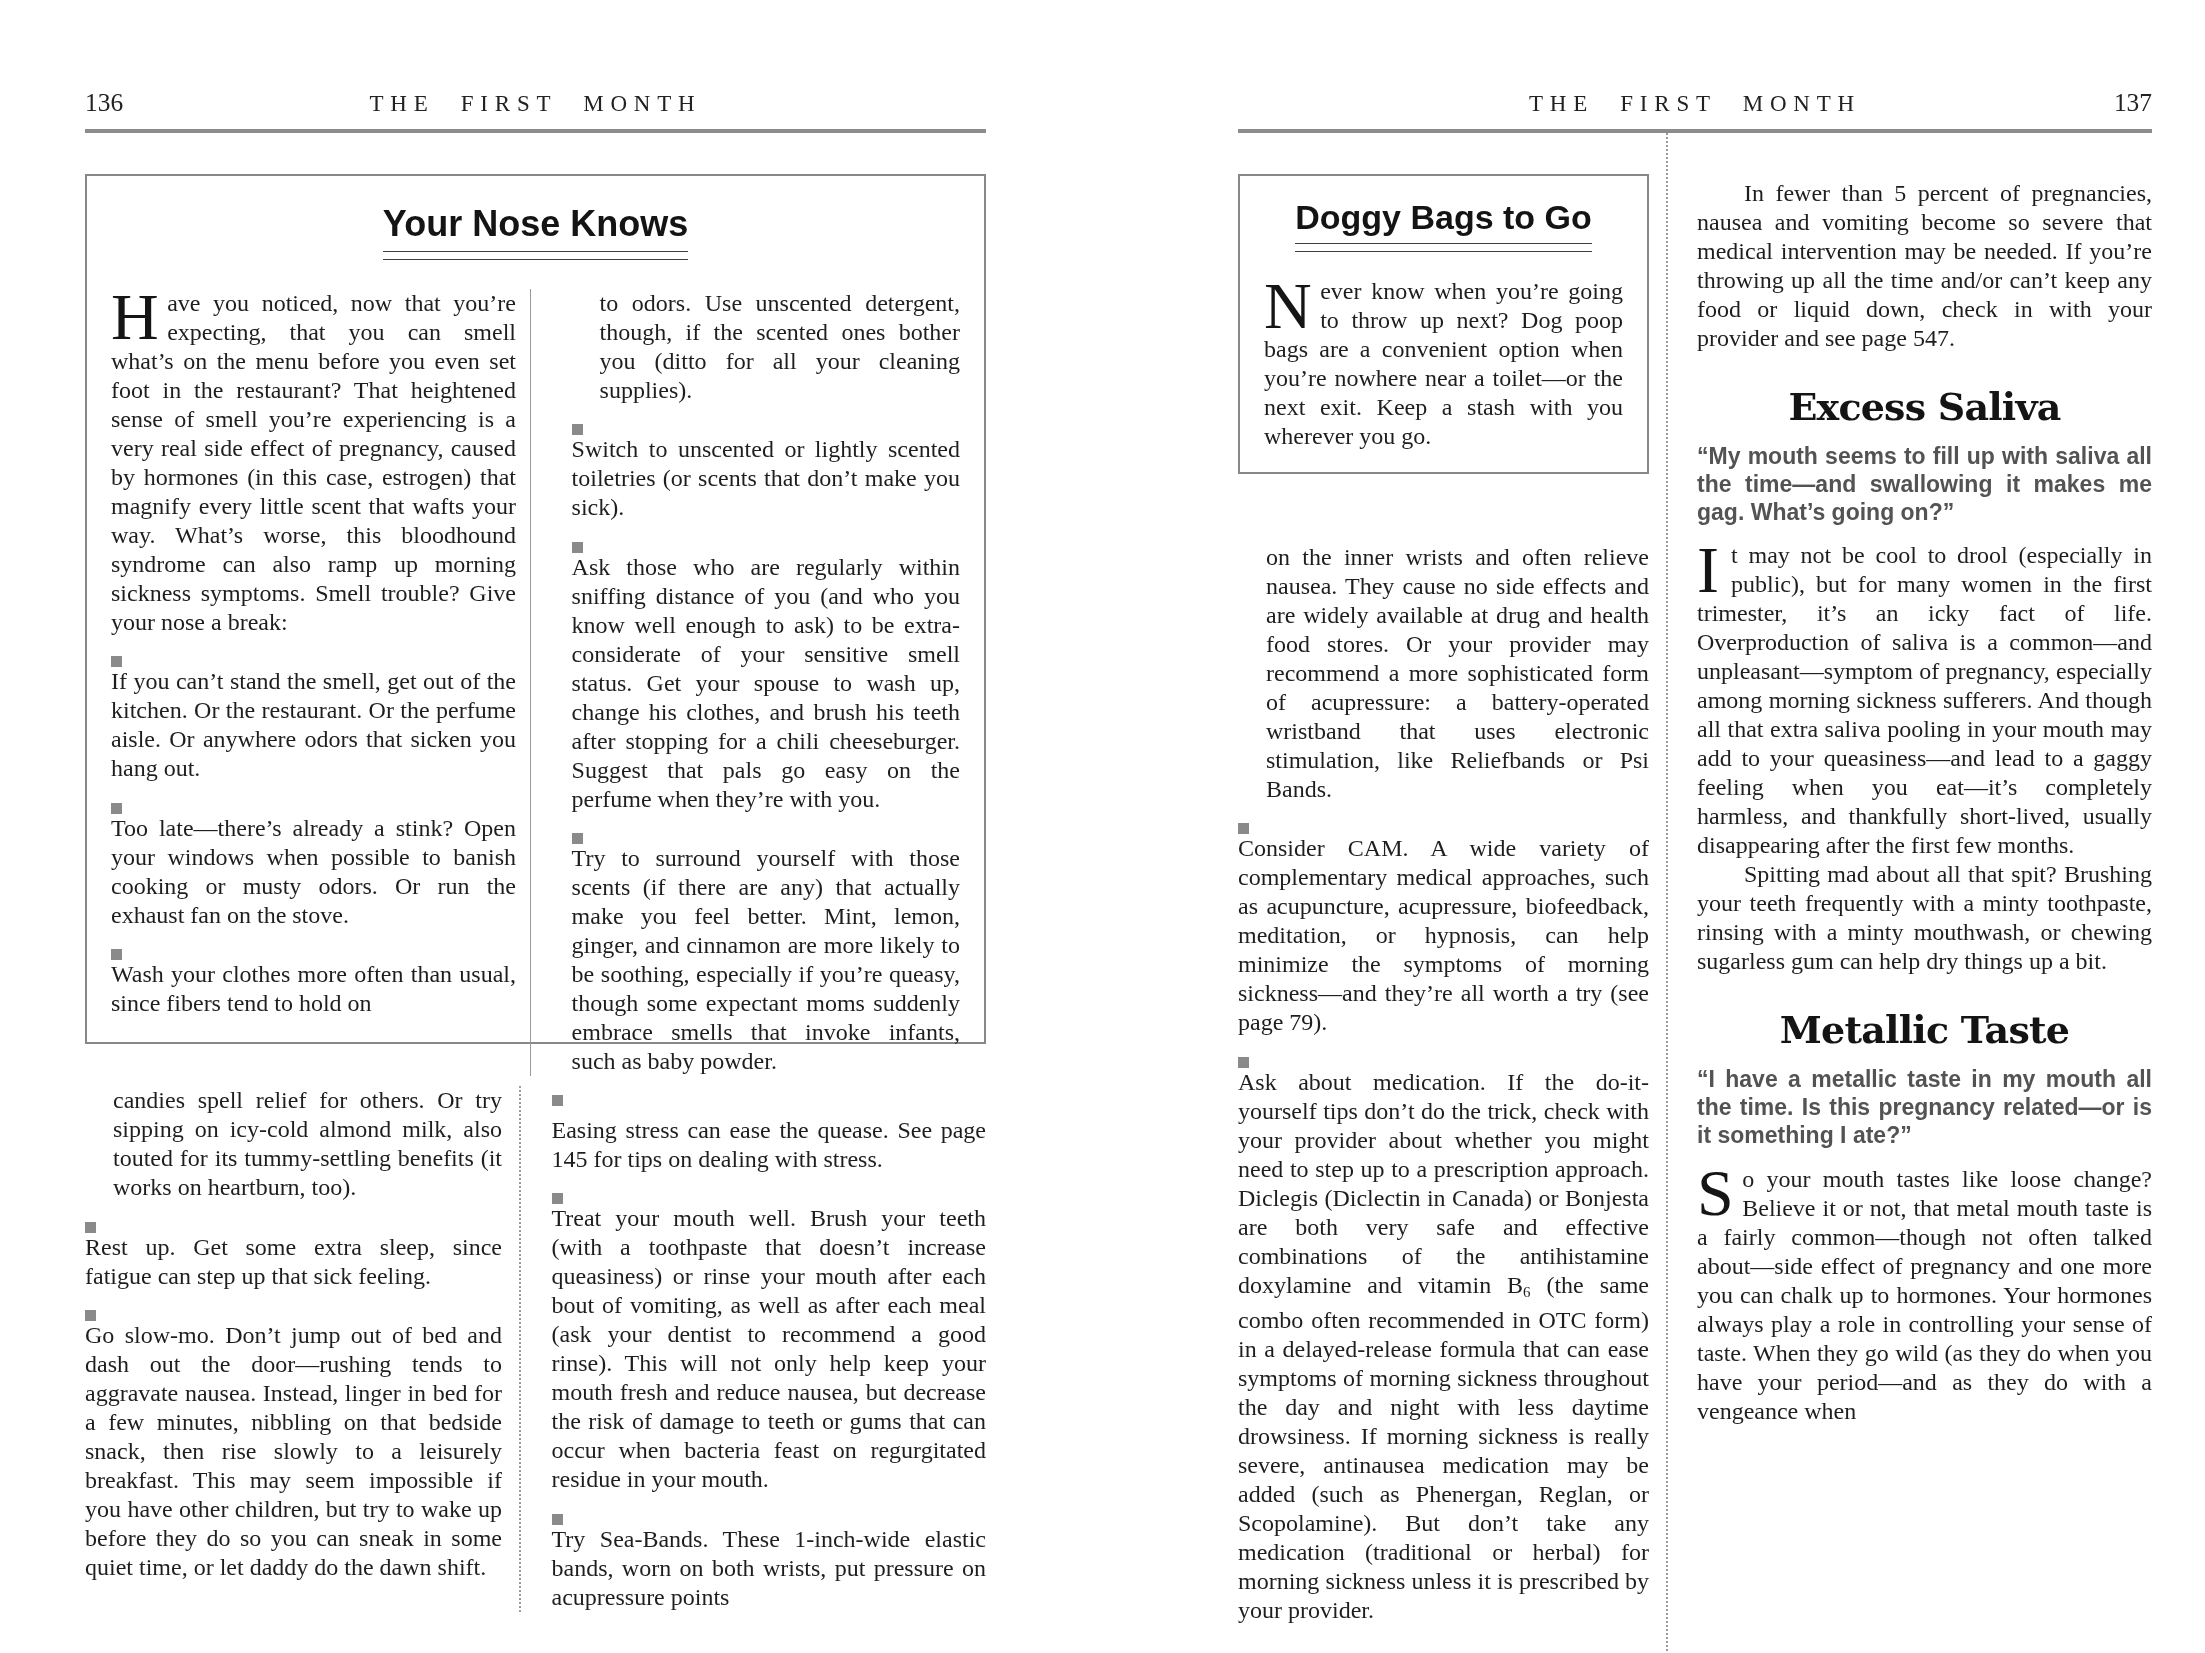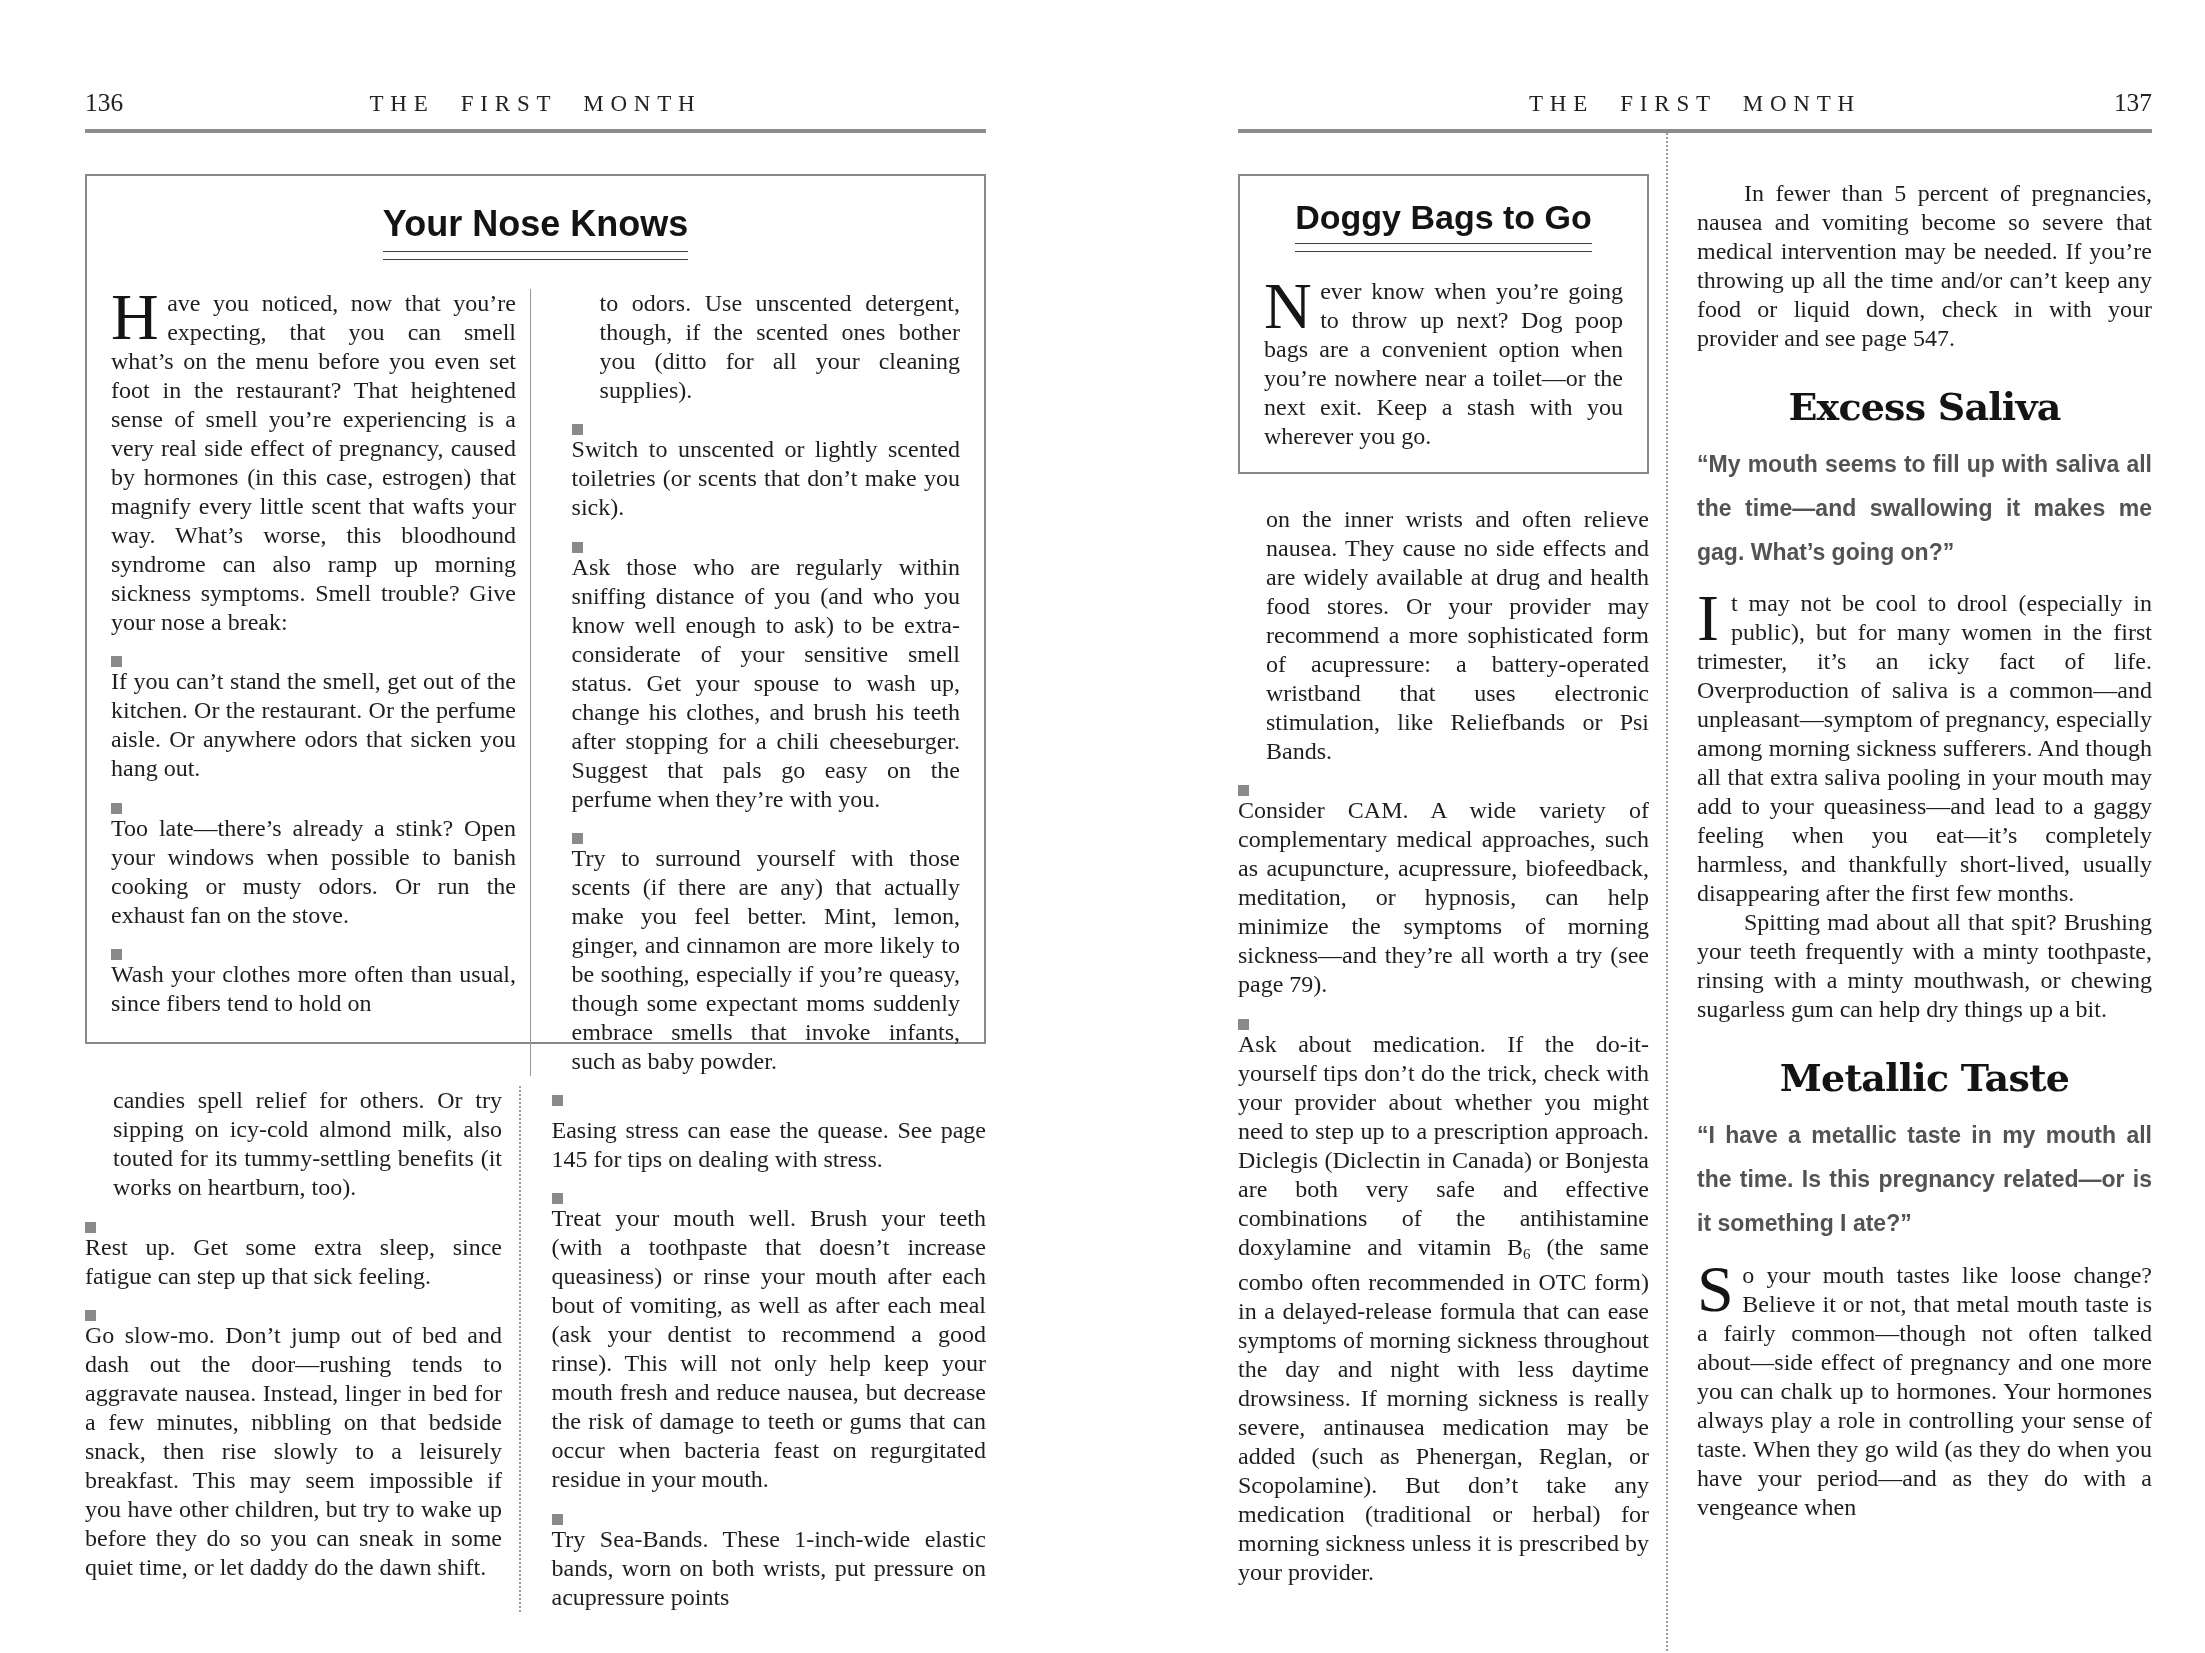--- a/index.html
+++ b/index.html
@@ -54,26 +54,26 @@
   
   .cols{display:flex;margin-top:42px;min-height:519px;}
   .lcol1{width:434px;padding-right:17px;box-sizing:border-box;}
   .lcol2{flex:1;border-left:2.5px dotted #9a9a9a;padding-left:30.5px;}
 
   
   .rcols{display:flex;min-height:1518px;}
   .rcol1{width:428px;padding-right:17px;box-sizing:border-box;}
   .rcol2{flex:1;border-left:2.5px dotted #9a9a9a;padding-left:29px;}
 
-  .doggy-follow{margin-top:31px;}
+  .doggy-follow{margin-top:69px;}
 
   .section-head{font-family:"DejaVu Serif", serif;font-weight:bold;font-size:38px;
                 color:#141414;margin:30.5px 0 13.6px 0;letter-spacing:-0.8px;text-align:center;}
   .quote{font-family:"Liberation Sans", sans-serif;font-weight:bold;color:#535353;
-         font-size:23px;line-height:44px;text-align:justify;margin:0 0 15.3px 0;}
+         font-size:23px;line-height:28px;text-align:justify;margin:0 0 15.3px 0;}
   .first-para{margin-top:46px;}
 </style>
 </head>
 <body>
 
 <div class="page page-left">
 
   <div class="pagehead">
     <span class="folio">136</span>
     <span class="runhead">THE FIRST MONTH</span>

